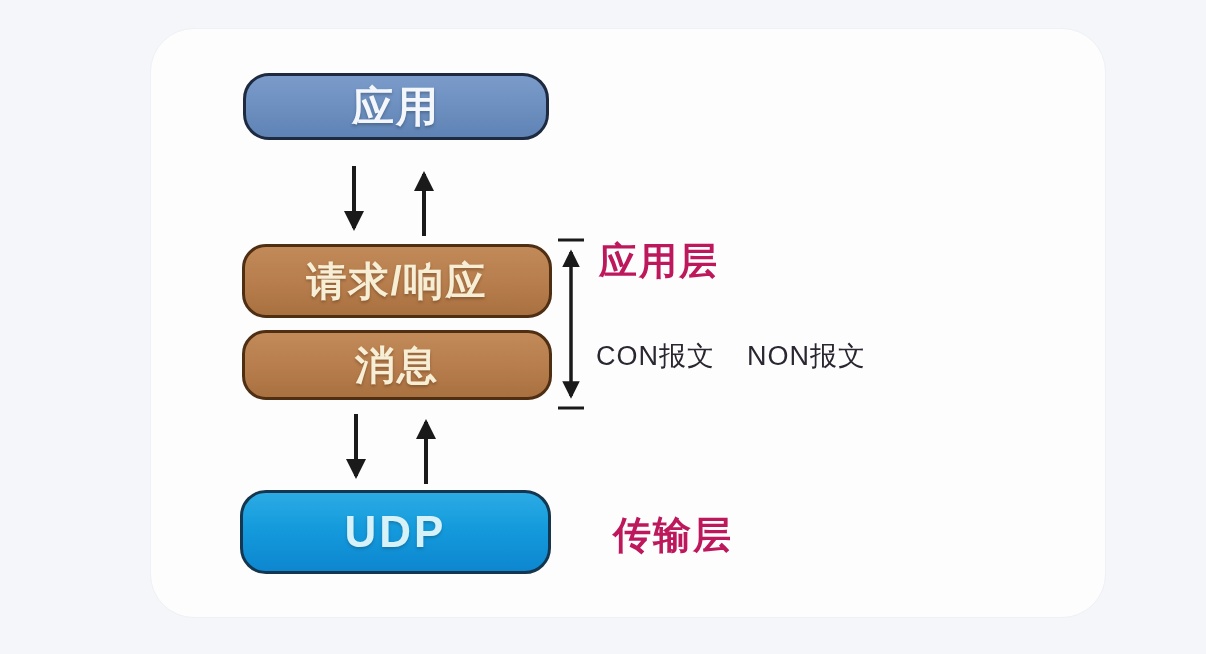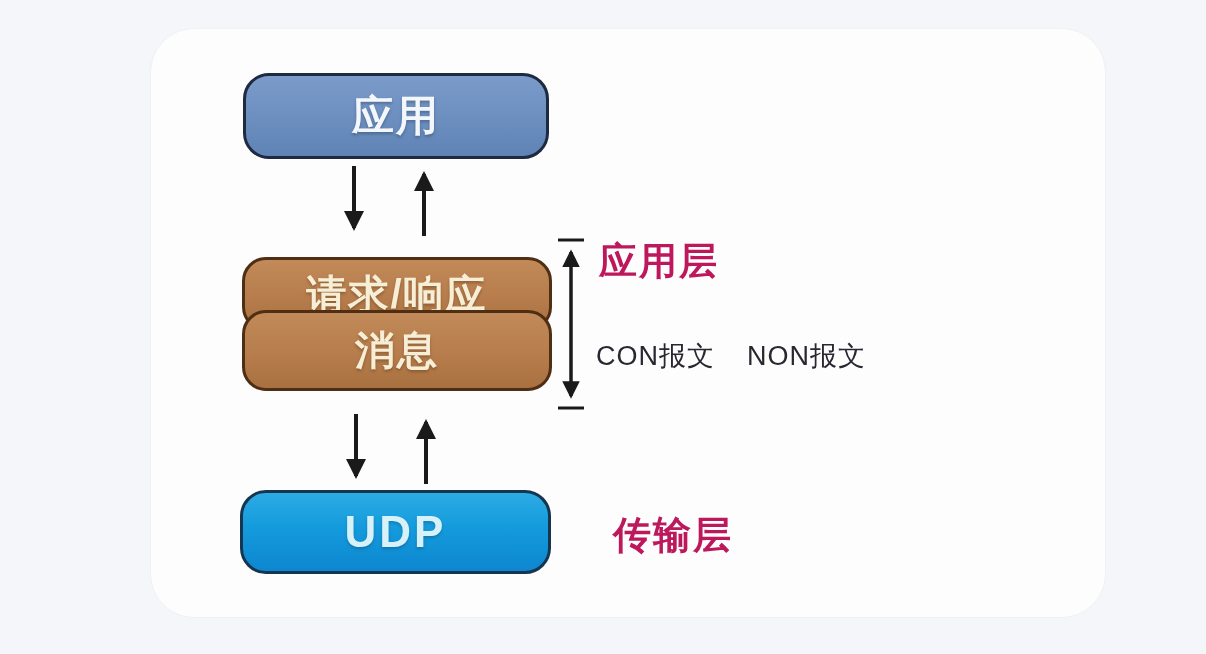--- a/index.html
+++ b/index.html
@@ -29,38 +29,38 @@
     align-items: center;
     justify-content: center;
     border-radius: 26px;
   }
   .box .box-label {
     font-weight: 700;
     letter-spacing: 2px;
   }
   .box-application {
     left: 243px; top: 73px;
-    width: 306px; height: 86px;
+    width: 306px; height: 67px;
     background: linear-gradient(180deg, #7b9bca 0%, #6e91c1 45%, #5f83b5 100%);
     border: 3px solid #1e2a40;
   }
   .box-application .box-label {
     color: #f3f7fc;
     font-size: 42px;
     text-shadow: 0 2px 3px rgba(30,42,64,0.35);
   }
   .box-request, .box-message {
     left: 242px;
     width: 310px;
     background: linear-gradient(180deg, #c28a58 0%, #b87e4e 50%, #aa7140 100%);
     border: 3px solid #4f2f13;
     border-radius: 24px;
   }
-  .box-request { top: 257px; height: 74px; align-items: center; }
-  .box-message { top: 310px; height: 81px; }
+  .box-request { top: 244px; height: 74px; align-items: center; }
+  .box-message { top: 330px; height: 70px; }
   .box-request .box-label, .box-message .box-label {
     color: #f7eed6;
     font-size: 40px;
     text-shadow: 0 2px 3px rgba(79,47,19,0.4);
   }
   .box-udp {
     left: 240px; top: 490px;
     width: 311px; height: 84px;
     background: linear-gradient(180deg, #2cabe5 0%, #149bdc 45%, #0d86d0 100%);
     border: 3px solid #15364f;

